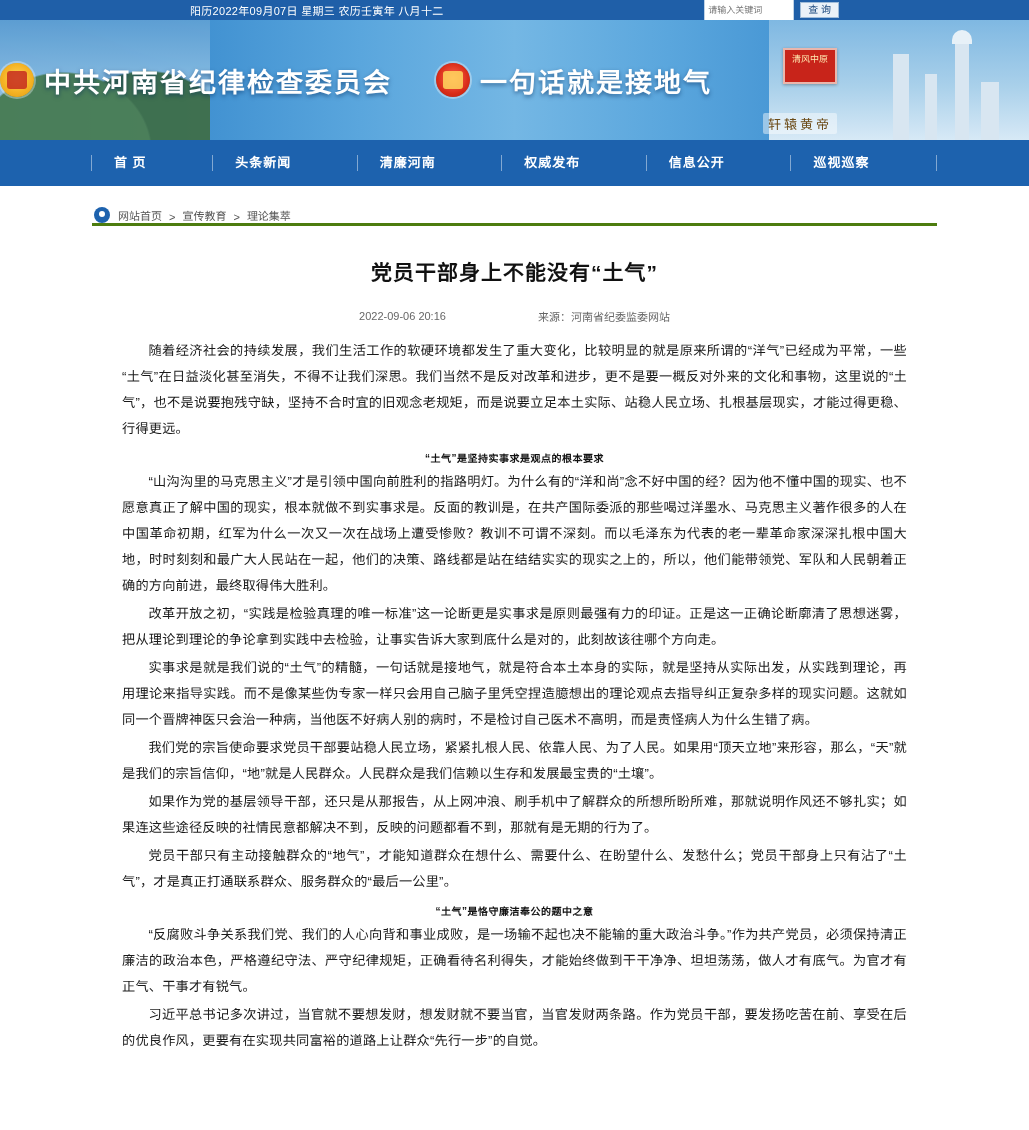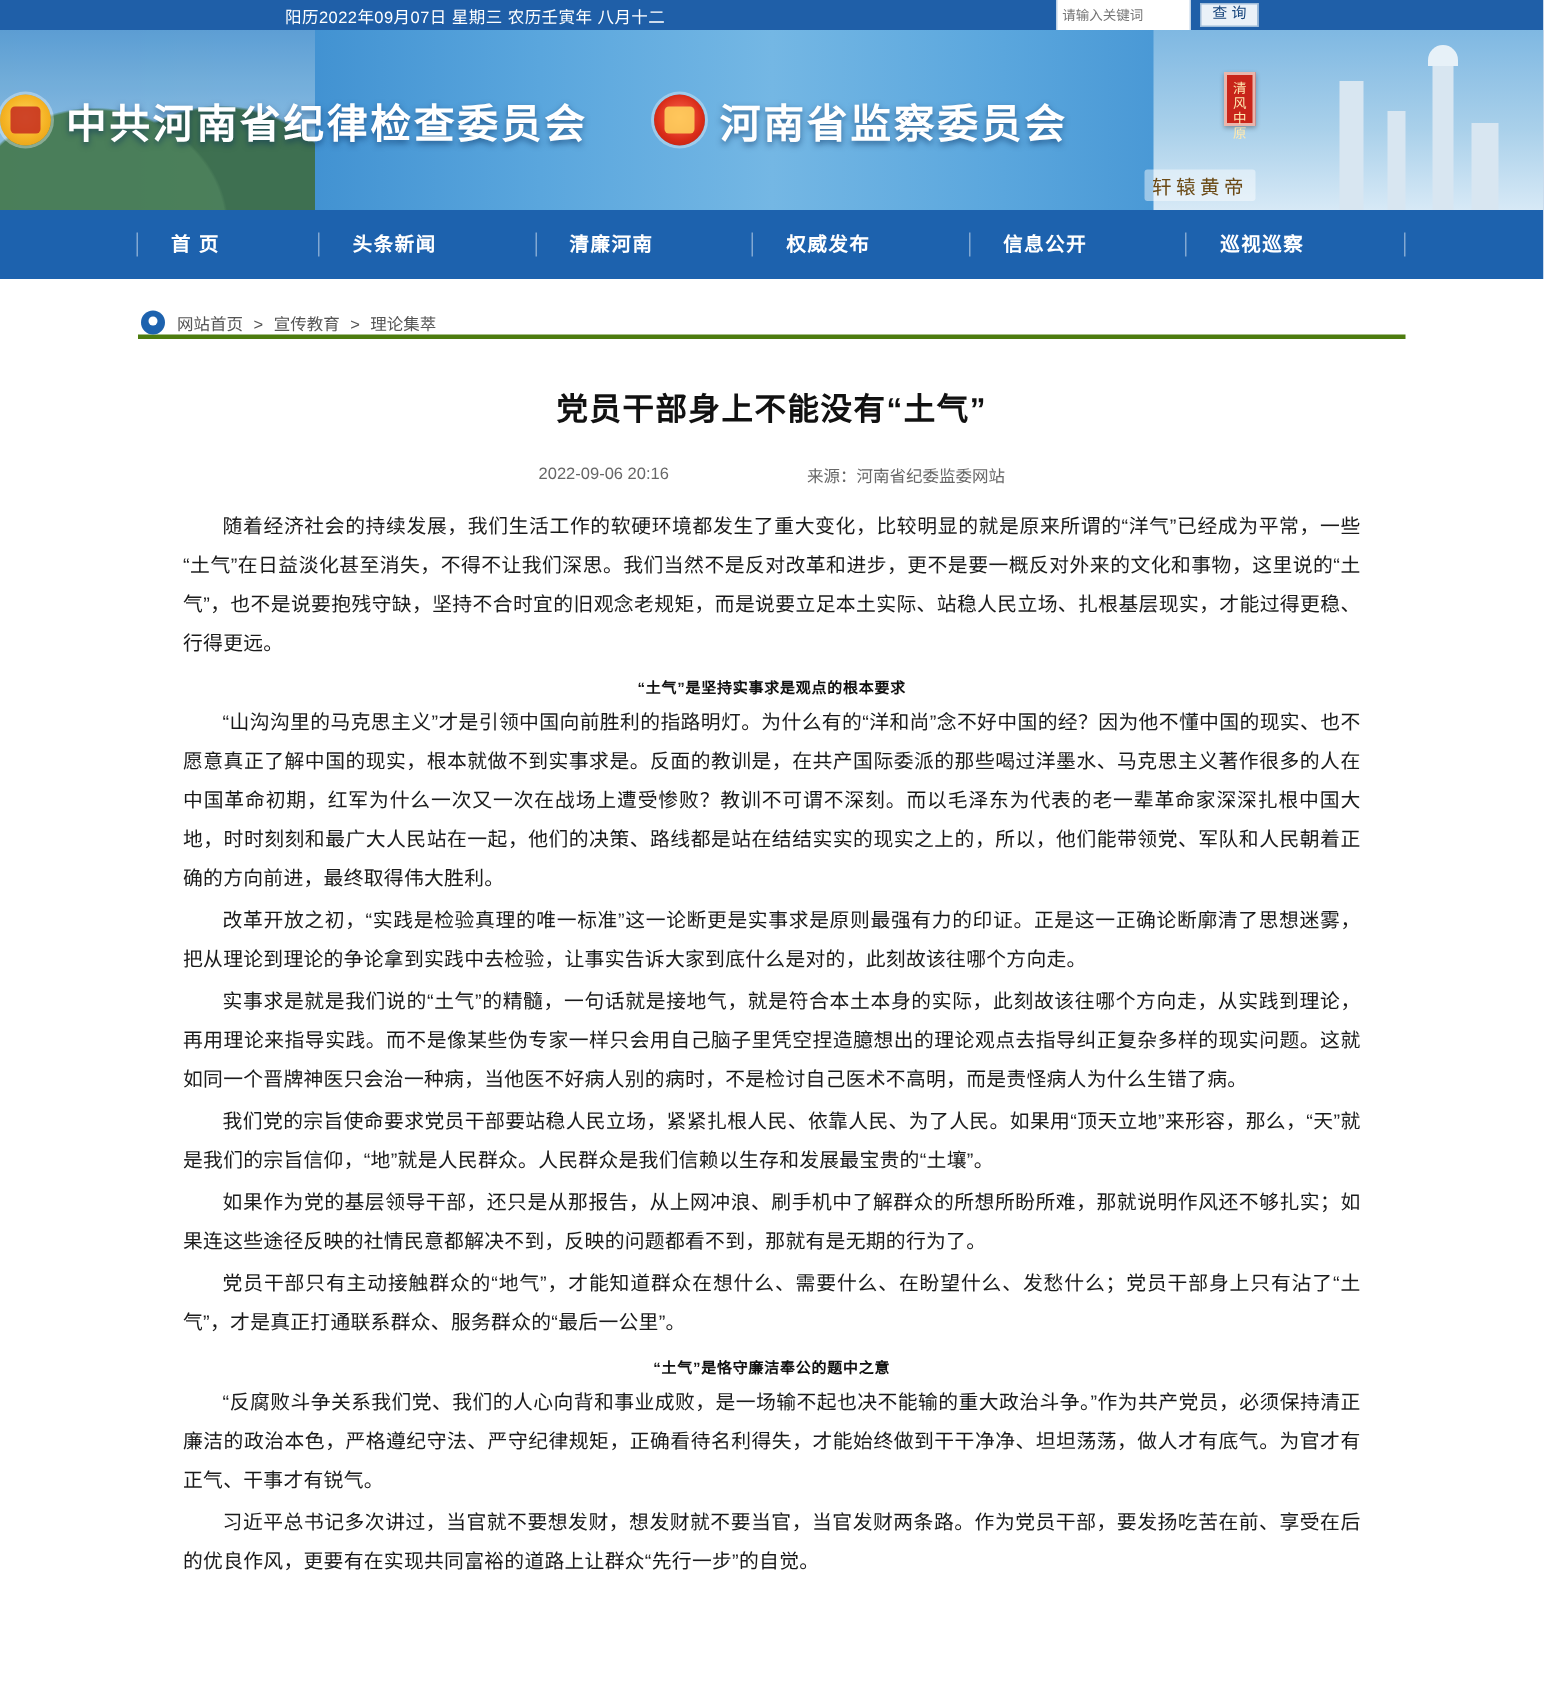--- a/index.html
+++ b/index.html
@@ -114,21 +114,21 @@
     font-size: 27px;
     font-weight: bold;
     letter-spacing: 2px;
     text-shadow: 0 2px 4px rgba(0,40,90,.55);
     white-space: nowrap;
   }
   .title-block { display:flex; align-items:center; }
   .title-block + .title-block { margin-left: 44px; }
   .banner .seal {
     position: absolute; right: 192px; top: 28px;
-    width: 21px; height: 36px; background: #c8241a;
+    width: 54px; height: 36px; background: #c8241a;
     border: 2px solid #e9b6ad;
     color: #ffe9b0; font-size: 9px; line-height: 10px;
     text-align: center; padding-top: 4px;
     box-shadow: 0 1px 3px rgba(0,0,0,.3);
   }
   .banner .xuanyuan {
     position: absolute; right: 192px; bottom: 6px;
     color: #6b4a16; font-size: 13px; letter-spacing: 3px;
     background: rgba(255,255,255,.45); padding: 1px 5px;
     border-radius: 2px;
@@ -267,21 +267,21 @@
     </div>
     <div class="seal">清风中原</div>
     <div class="xuanyuan">轩辕黄帝</div>
     <div class="center">
       <div class="title-block">
         <div class="emblem"></div>
         <div class="title-cn">中共河南省纪律检查委员会</div>
       </div>
       <div class="title-block">
         <div class="emblem red"></div>
-        <div class="title-cn">河南省监察委员会</div>
+        <div class="title-cn">一句话就是接地气</div>
       </div>
     </div>
   </div>
 
   <div class="nav">
     <div class="inner">
       <a href="#">首 页</a>
       <a href="#">头条新闻</a>
       <a href="#">清廉河南</a>
       <a href="#">权威发布</a>
@@ -307,21 +307,21 @@
       <span>
         <span>来源：</span><span>河南省纪委监委网站</span>
       </span>
     </div>
 
     <div class="art-body">
       <p>随着经济社会的持续发展，我们生活工作的软硬环境都发生了重大变化，比较明显的就是原来所谓的“洋气”已经成为平常，一些“土气”在日益淡化甚至消失，不得不让我们深思。我们当然不是反对改革和进步，更不是要一概反对外来的文化和事物，这里说的“土气”，也不是说要抱残守缺，坚持不合时宜的旧观念老规矩，而是说要立足本土实际、站稳人民立场、扎根基层现实，才能过得更稳、行得更远。</p>
       <h3>“土气”是坚持实事求是观点的根本要求</h3>
       <p>“山沟沟里的马克思主义”才是引领中国向前胜利的指路明灯。为什么有的“洋和尚”念不好中国的经？因为他不懂中国的现实、也不愿意真正了解中国的现实，根本就做不到实事求是。反面的教训是，在共产国际委派的那些喝过洋墨水、马克思主义著作很多的人在中国革命初期，红军为什么一次又一次在战场上遭受惨败？教训不可谓不深刻。而以毛泽东为代表的老一辈革命家深深扎根中国大地，时时刻刻和最广大人民站在一起，他们的决策、路线都是站在结结实实的现实之上的，所以，他们能带领党、军队和人民朝着正确的方向前进，最终取得伟大胜利。</p>
       <p>改革开放之初，“实践是检验真理的唯一标准”这一论断更是实事求是原则最强有力的印证。正是这一正确论断廓清了思想迷雾，把从理论到理论的争论拿到实践中去检验，让事实告诉大家到底什么是对的，此刻故该往哪个方向走。</p>
-      <p>实事求是就是我们说的“土气”的精髓，一句话就是接地气，就是符合本土本身的实际，此刻故该往哪个方向走，从实践到理论，再用理论来指导实践。而不是像某些伪专家一样只会用自己脑子里凭空捏造臆想出的理论观点去指导纠正复杂多样的现实问题。这就如同一个晋牌神医只会治一种病，当他医不好病人别的病时，不是检讨自己医术不高明，而是责怪病人为什么生错了病。</p>
+      <p>实事求是就是我们说的“土气”的精髓，一句话就是接地气，就是符合本土本身的实际，就是坚持从实际出发，从实践到理论，再用理论来指导实践。而不是像某些伪专家一样只会用自己脑子里凭空捏造臆想出的理论观点去指导纠正复杂多样的现实问题。这就如同一个晋牌神医只会治一种病，当他医不好病人别的病时，不是检讨自己医术不高明，而是责怪病人为什么生错了病。</p>
       <p>我们党的宗旨使命要求党员干部要站稳人民立场，紧紧扎根人民、依靠人民、为了人民。如果用“顶天立地”来形容，那么，“天”就是我们的宗旨信仰，“地”就是人民群众。人民群众是我们信赖以生存和发展最宝贵的“土壤”。</p>
       <p>如果作为党的基层领导干部，还只是从那报告，从上网冲浪、刷手机中了解群众的所想所盼所难，那就说明作风还不够扎实；如果连这些途径反映的社情民意都解决不到，反映的问题都看不到，那就有是无期的行为了。</p>
       <p>党员干部只有主动接触群众的“地气”，才能知道群众在想什么、需要什么、在盼望什么、发愁什么；党员干部身上只有沾了“土气”，才是真正打通联系群众、服务群众的“最后一公里”。</p>
       <h3>“土气”是恪守廉洁奉公的题中之意</h3>
       <p>“反腐败斗争关系我们党、我们的人心向背和事业成败，是一场输不起也决不能输的重大政治斗争。”作为共产党员，必须保持清正廉洁的政治本色，严格遵纪守法、严守纪律规矩，正确看待名利得失，才能始终做到干干净净、坦坦荡荡，做人才有底气。为官才有正气、干事才有锐气。</p>
       <p>习近平总书记多次讲过，当官就不要想发财，想发财就不要当官，当官发财两条路。作为党员干部，要发扬吃苦在前、享受在后的优良作风，更要有在实现共同富裕的道路上让群众“先行一步”的自觉。</p>
 
     </div>
 
   </div>

